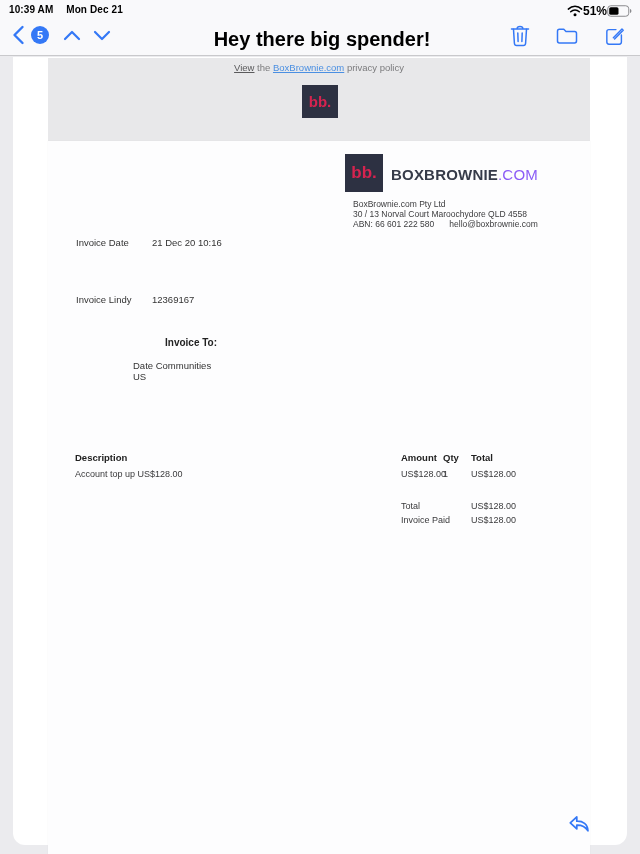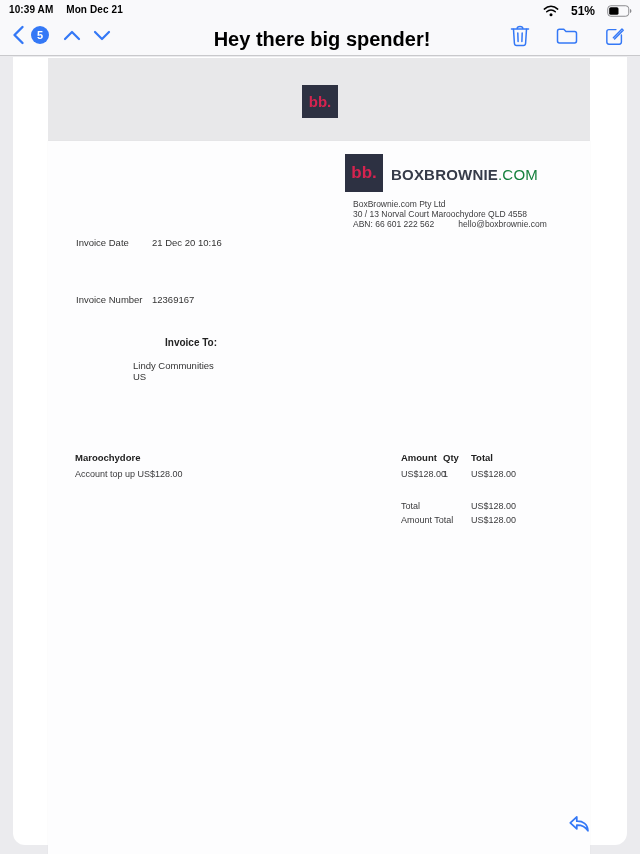--- a/index.html
+++ b/index.html
@@ -5,21 +5,21 @@
   * { margin: 0; padding: 0; box-sizing: border-box; }
   html,body { width: 640px; height: 854px; }
   body { font-family: "Liberation Sans", "DejaVu Sans", sans-serif; background:#ebebee; }
   .screen { position: relative; width: 640px; height: 854px; overflow: hidden; background:#ebebee; }
 
   
   .chrome { position:absolute; top:0; left:0; width:640px; height:56px; background:#f9f9fb; border-bottom:1px solid #c9c9cc; }
   .statusbar { position:absolute; top:0; left:0; width:640px; height:22px; }
   .sb-left { position:absolute; left:9px; top:4px; font-size:10px; font-weight:700; color:#000; letter-spacing:.1px; }
   .sb-left .sb-date { margin-left:10px; }
-  .sb-right { position:absolute; right:8px; top:4px; display:flex; align-items:center; gap:12px; }
+  .sb-right { position:absolute; right:8px; top:4px; display:flex; align-items:center; gap:0; }
   .sb-batt-pct { font-size:12px; font-weight:600; color:#000; }
 
   .navbar { position:absolute; top:22px; left:0; width:640px; height:34px; }
   .nav-title { position:absolute; left:4px; right:0; top:6px; text-align:center; font-size:20px; font-weight:700; color:#000; }
   .nav-left { position:absolute; left:12px; top:3px; display:flex; align-items:center; }
   .icon-btn { background:none; border:none; padding:0; cursor:pointer; display:flex; align-items:center; justify-content:center; }
   .badge { width:18px; height:18px; border-radius:50%; background:#3478F6; color:#fff; font-size:11px; font-weight:600; display:flex; align-items:center; justify-content:center; margin:0 8px 0 6px; }
   .chev { margin:0 6px; }
   .nav-right { position:absolute; right:14px; top:2px; display:flex; align-items:center; gap:24px; }
 
@@ -34,23 +34,23 @@
 
   .invoice { position:absolute; left:35px; top:84px; width:542px; height:716px; background:#fdfdfe; box-shadow:0 0 0 .5px rgba(0,0,0,.025); }
 
   .inv-title { position:absolute; left:27px; top:14px; font-size:28px; font-weight:700; color:#111; letter-spacing:-.5px; }
   .inv-meta { position:absolute; left:28px; top:51px; font-size:9.5px; color:#333; line-height:12px; }
   .inv-meta .lbl { display:inline-block; width:76px;margin-top:45px; }
 
   .brand { position:absolute; left:297px; top:13px; }
   .brand-sq { position:absolute; left:0; top:0; width:38px; height:38px; background:#2d3142; color:#d6234f; font-weight:700; font-size:17px; display:flex; align-items:center; justify-content:center; }
   .brand-name { position:absolute; left:46px; top:12px; font-size:15px; font-weight:700; color:#363b49; letter-spacing:.2px; white-space:nowrap; }
-  .brand-name .tld { font-weight:400; color:#15803d; }
+  .brand-name .tld { font-weight:400; color:#8b5cf6; }
   .brand-addr { position:absolute; left:8px; top:45px; font-size:8.5px; color:#3c3c3e; line-height:10px; white-space:nowrap; }
-  .brand-addr .mail { margin-left:24px; }
+  .brand-addr .mail { margin-left:15px; }
 
   .inv-to { position:absolute; left:85px; top:196px; font-size:10px; font-weight:700; color:#222;padding-left:32px; }
   .inv-recipient { position:absolute; left:85px; top:219px; font-size:9.5px; color:#333; line-height:11px; }
 
   .tbl-head { position:absolute; top:311px; left:0; width:100%; font-size:9.5px; font-weight:700; color:#222; }
   .tbl-row  { position:absolute; top:328px; left:0; width:100%; font-size:9px; color:#3a3a3c; }
   .c-desc { position:absolute; left:27px; white-space:nowrap; }
   .c-amt  { position:absolute; left:353px; white-space:nowrap; }
   .c-qty  { position:absolute; left:395px; white-space:nowrap;text-align:center; }
   .c-tot  { position:absolute; left:423px; white-space:nowrap; }
@@ -134,75 +134,78 @@
             <path d="M10.8 13.2 L19.8 4.2 M19.8 4.2 L21.1 5.5 L12.1 14.5"></path>
           </svg>
         </button>
       </div>
     </div>
   </div>
 
   <div class="card">
 
     <div class="grayband">
+      <div class="privacy-line">
+        <span class="u">View</span><span> the </span><a>BoxBrownie.com</a><span> privacy policy</span>
+      </div>
       <div class="bb-sq-sm">bb.</div>
     </div>
 
     <div class="invoice">
 
 
       <div class="inv-meta">
         <div>
           <span class="lbl">Invoice Date</span><span>21 Dec 20 10:16</span>
         </div>
         <div>
-          <span class="lbl">Invoice Number</span><span>12369167</span>
+          <span class="lbl">Invoice Lindy</span><span>12369167</span>
         </div>
       </div>
 
       <div class="brand">
         <div class="brand-sq">bb.</div>
         <div class="brand-name">
           <span>BOXBROWNIE</span><span class="tld">.COM</span>
         </div>
         <div class="brand-addr">
           <div>BoxBrownie.com Pty Ltd</div>
           <div>30 / 13 Norval Court Maroochydore QLD 4558</div>
           <div>
-            <span>ABN: 66 601 222 562</span><span class="mail">hello@boxbrownie.com</span>
+            <span>ABN: 66 601 222 580</span><span class="mail">hello@boxbrownie.com</span>
           </div>
         </div>
       </div>
 
       <div class="inv-to">Invoice To:</div>
       <div class="inv-recipient">
-        <div>Lindy Communities</div>
+        <div>Date Communities</div>
         <div>US</div>
       </div>
 
       <div class="tbl-head">
-        <span class="c-desc">Maroochydore</span>
+        <span class="c-desc">Description</span>
         <span class="c-amt">Amount</span>
         <span class="c-qty">Qty</span>
         <span class="c-tot">Total</span>
       </div>
 
       <div class="tbl-row">
         <span class="c-desc">Account top up US$128.00</span>
         <span class="c-amt">US$128.00</span>
         <span class="c-qty">1</span>
         <span class="c-tot">US$128.00</span>
       </div>
 
       <div class="sum-row1">
         <span class="c-amt">Total</span>
         <span class="c-tot">US$128.00</span>
       </div>
       <div class="sum-row2">
-        <span class="c-amt">Amount Total</span>
+        <span class="c-amt">Invoice Paid</span>
         <span class="c-tot">US$128.00</span>
       </div>
 
     </div>
 
     <button class="icon-btn reply-btn">
       <svg width="27" height="26" viewBox="0 0 24 24" fill="none" stroke="#3478F6" stroke-width="1.6" stroke-linecap="round" stroke-linejoin="round">
         <path d="M9.5 5.5 L3.5 11 L9.5 16.5 L9.5 13.1 C14.3 12.9 17.4 14.7 19.8 18.2 C19.6 12 15 9.2 9.5 9.4 Z"></path>
       </svg>
     </button>

